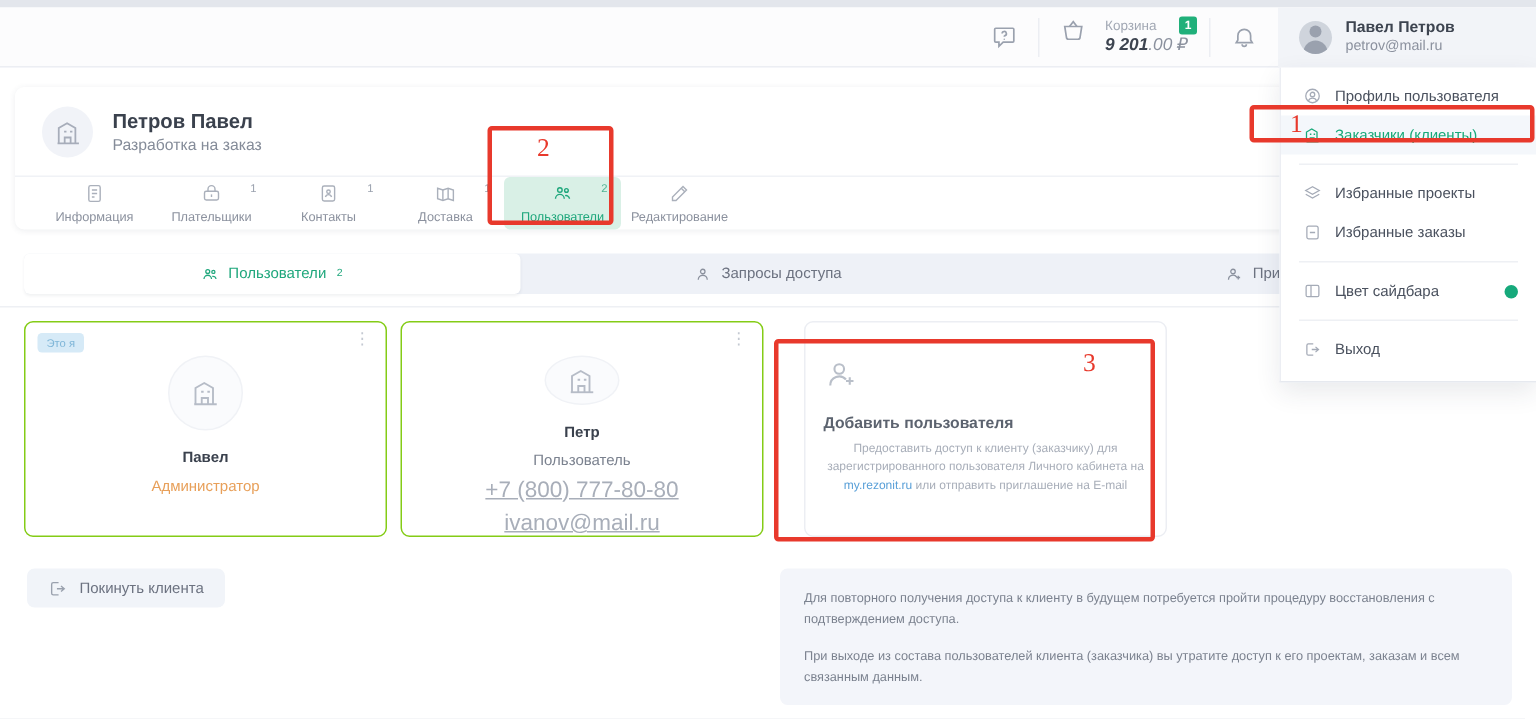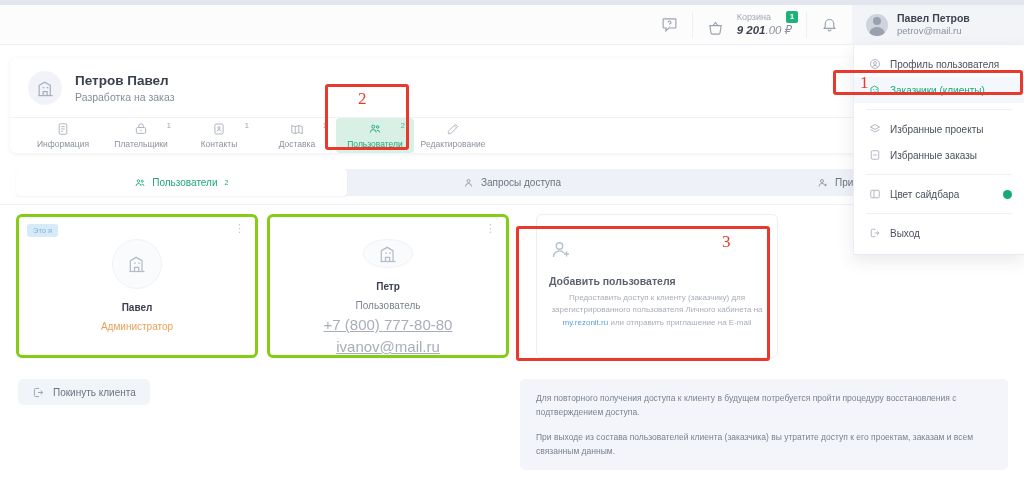--- a/index.html
+++ b/index.html
@@ -16,21 +16,21 @@
 
   
   .header {
     position: absolute; top: 5px; left: 0; width: 1024px; height: 40px;
     background: #fcfcfd; display: flex; align-items: center; justify-content: flex-end;
     border-bottom: 1px solid #eceef3;
   }
   .hdr-item { display: flex; align-items: center; height: 40px; padding: 0 14px; position: relative; }
   .hdr-sep { width: 1px; height: 26px; background: #eceef3; }
   .icon-gray { color: #9aa1ae; display: flex; align-items: center; }
-  .cart-block { display: flex; align-items: flex-end; gap: 13px; }
+  .cart-block { display: flex; align-items: flex-start; gap: 13px; }
   .cart-text { line-height: 1.25; }
   .cart-label { font-size: 9px; color: #a2a8b4; }
   .cart-sum { font-size: 11.5px; color: #3d4450; font-weight: bold; font-style: italic; }
   .cart-sum .dec { font-weight: normal; color: #8b919e; }
   .cart-badge {
     position: absolute; top: 6px; right: 8px;
     background: #20b07a; color: #fff; font-size: 8px; font-weight: bold;
     width: 12px; height: 12px; border-radius: 2px;
     display: flex; align-items: center; justify-content: center;
   }
@@ -103,21 +103,21 @@
   }
   .subtab.on { background: #fff; border-radius: 4px; color: #1fa77c; box-shadow: 0 1px 2px rgba(60,70,90,.07); }
   .subtab .sup2 { font-size: 7px; vertical-align: super; margin-left: 1px; }
   .subtab .st-ico { color: #8b919e; display: flex; }
   .subtab.on .st-ico { color: #1fa77c; }
   .subtab-rule { position: absolute; top: 204px; left: 0; width: 1024px; height: 1px; background: #eef0f4; }
 
   
   .cards { position: absolute; top: 214px; left: 16px; display: flex; gap: 9px; }
   .ucard {
-    width: 242px; height: 144px; background: #fff; border: 3px solid #84cc16; border-radius: 6px;
+    width: 242px; height: 144px; background: #fff; border: 1px solid #84cc16; border-radius: 6px;
     position: relative; display: flex; flex-direction: column; align-items: center;
   }
   .badge-me {
     position: absolute; top: 7px; left: 8px; background: #d6eaf7; color: #7fb6d8;
     font-size: 7.5px; padding: 2px 6px; border-radius: 3px;
   }
   .kebab { position: absolute; top: 8px; right: 10px; color: #c4c9d2; font-size: 11px; line-height: .6; letter-spacing: 0; }
   .ucard-av {
     width: 50px; height: 50px; border-radius: 50%; background: #fafbfd; border: 1px solid #f0f2f6;
     display: flex; align-items: center; justify-content: center; color: #b6bcc7; margin-top: 22px;

